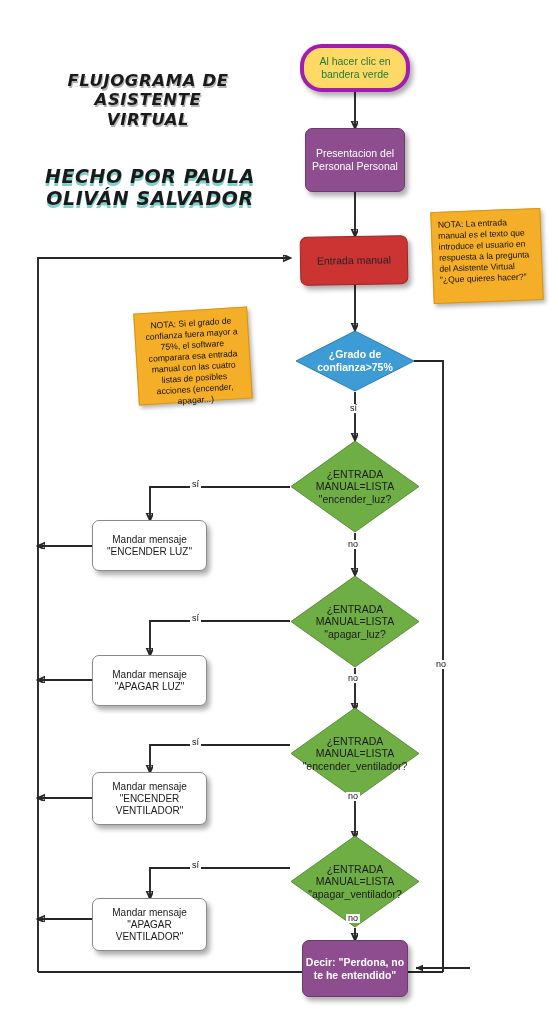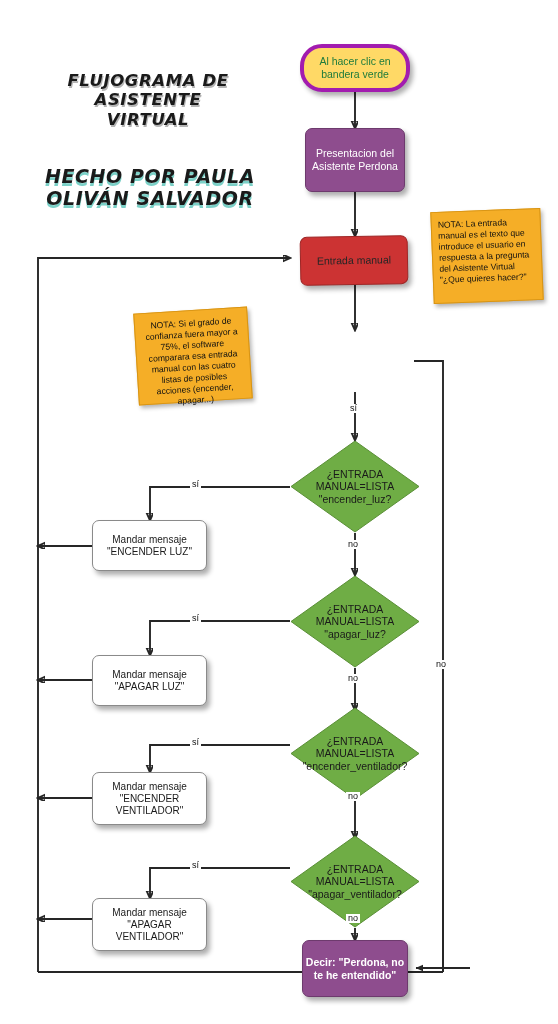--- a/index.html
+++ b/index.html
@@ -179,24 +179,30 @@
     <line x1="470" y1="968" x2="416" y2="968" stroke="#262626" stroke-width="1.9" marker-end="url(#ah3)"></line>
     <polyline points="443,900 470,900 470,968" stroke="none" fill="none"></polyline>
   </svg>
 
   <div class="title" id="main-title">FLUJOGRAMA DE ASISTENTE
 VIRTUAL</div>
   <div class="title" id="author-title">HECHO POR  PAULA OLIVÁN SALVADOR</div>
 
   <div class="node n-start shadow" id="n-start" style="left:300px;top:44px;width:110px;height:48px;">Al hacer clic en bandera verde</div>
 
-  <div class="node n-purple shadow" id="n-presentation" style="left:305px;top:128px;width:100px;height:64px;">Presentacion del Asistente Perdona</div>
+  <div class="node n-purple shadow" id="n-presentation" style="left:305px;top:128px;width:100px;height:64px;">Presentacion del Personal Personal</div>
 
   <div class="node n-red shadow" id="n-manual" style="left:300px;top:236px;width:108px;height:49px;transform:rotate(-1deg);">Entrada manual</div>
 
+  <div class="diamond d-blue" id="d-confidence" style="left:295px;top:330px;width:120px;height:62px;">
+    <svg class="dshape" viewBox="0 0 120 62" preserveAspectRatio="none">
+      <polygon points="60,1 119,31 60,61 1,31" fill="#3d9bd5" stroke="#2b7fb3" stroke-width="1"></polygon>
+    </svg>
+    <div class="dtext">¿Grado de confianza&gt;75%</div>
+  </div>
 
   <div class="diamond d-green" id="d1" style="left:290px;top:440px;width:130px;height:93px;">
     <svg class="dshape" viewBox="0 0 130 93" preserveAspectRatio="none">
       <polygon points="65,1 129,46.5 65,92 1,46.5" fill="#6fad45" stroke="#5a8f37" stroke-width="1"></polygon>
     </svg>
     <div class="dtext">¿ENTRADA MANUAL=LISTA "encender_luz?</div>
   </div>
 
   <div class="diamond d-green" id="d2" style="left:290px;top:575px;width:130px;height:93px;">
     <svg class="dshape" viewBox="0 0 130 93" preserveAspectRatio="none">

